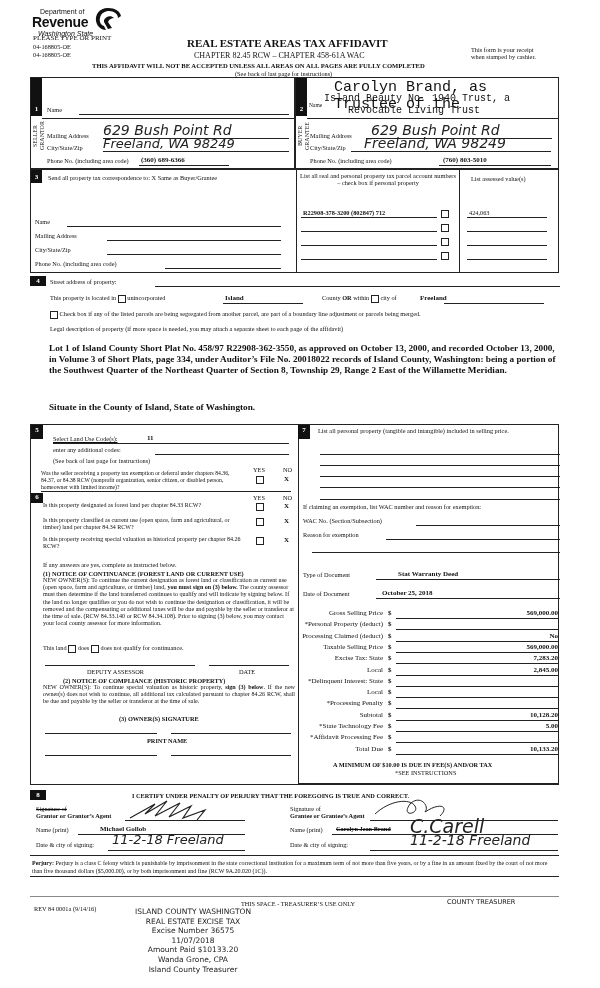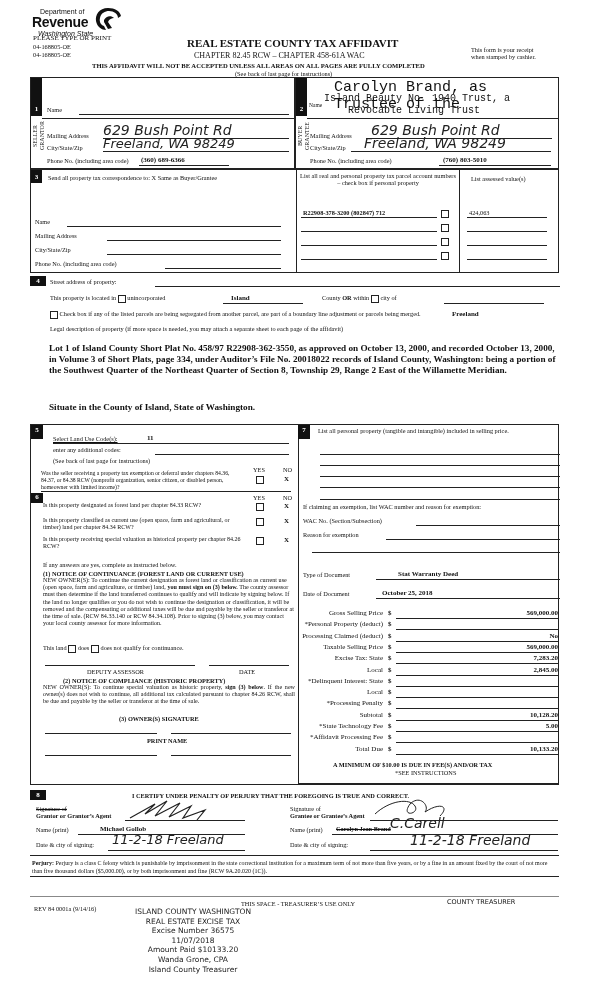--- a/index.html
+++ b/index.html
@@ -29,21 +29,21 @@
   <div class="abs" style="left:0;top:8px;font-family:'Liberation Sans',sans-serif;font-size:14px;font-weight:bold;letter-spacing:-0.3px;">Revenue</div>
   <div class="abs" style="left:6px;top:24px;font-family:'Liberation Sans',sans-serif;font-size:7px;font-style:italic;">Washington State</div>
   <svg class="abs" style="left:62px;top:0px;" width="28" height="26" viewBox="0 0 28 26">
     <path d="M14 2 C5 2 1 9 2 15 C3 21 8 24 12 24 L10 20 C7 19 5 16 6 12 C7 7 11 5 15 5 C20 5 24 8 24 12 L27 10 C26 5 21 2 14 2 Z" fill="#111"></path>
     <path d="M10 14 C12 10 17 9 20 12 C18 12 15 13 14 16 L18 22 L14 23 L10 16 Z" fill="#111"></path>
   </svg>
 </div>
 <div class="abs t7" style="left:33px;top:34px;">PLEASE TYPE OR PRINT</div>
 <div class="abs t6" style="left:33px;top:43px;">04-168805-OE</div>
 <div class="abs t6" style="left:33px;top:51px;">04-168805-OE</div>
-<div class="abs b" style="left:187px;top:37px;font-size:11px;">REAL ESTATE COUNTY TAX AFFIDAVIT</div>
+<div class="abs b" style="left:187px;top:37px;font-size:11px;">REAL ESTATE AREAS TAX AFFIDAVIT</div>
 <div class="abs" style="left:194px;top:51px;font-size:8px;">CHAPTER 82.45 RCW – CHAPTER 458-61A WAC</div>
 <div class="abs t6" style="left:471px;top:46px;">This form is your receipt</div>
 <div class="abs t6" style="left:471px;top:53px;">when stamped by cashier.</div>
 <div class="abs b" style="left:92px;top:62px;font-size:6.6px;">THIS AFFIDAVIT WILL NOT BE ACCEPTED UNLESS ALL AREAS ON ALL PAGES ARE FULLY COMPLETED</div>
 <div class="abs t6" style="left:235px;top:70px;text-decoration:underline;">(See back of last page for instructions)</div>
 
 <div class="box" style="left:30px;top:77px;width:265px;height:92px;">
   <div class="num" style="left:0;top:0;width:11px;height:38px;padding-top:27px;">1</div>
   <div class="side" style="left:1px;top:40px;width:10px;height:36px;">SELLER GRANTOR</div>
   <div class="abs t6" style="left:16px;top:28px;">Name</div>
@@ -119,30 +119,30 @@
   </div>
 
 <div class="num" style="left:30px;top:276px;width:16px;height:10px;padding-top:1px;">4</div>
 <div class="abs t6" style="left:50px;top:278px;">Street address of property:</div>
 <div class="line" style="left:155px;top:286px;width:405px;"></div>
 <div class="abs t6" style="left:50px;top:294px;white-space:nowrap;">
   <span>This property is located in</span>
   <span class="cb"></span>
   <span>unincorporated</span>
 </div>
-<div class="abs b t7" style="left:231px;top:294px;">Island</div>
+<div class="abs b t7" style="left:225px;top:294px;">Island</div>
 <div class="line" style="left:223px;top:303px;width:80px;"></div>
 <div class="abs t6" style="left:322px;top:294px;white-space:nowrap;">
   <span>County</span>
   <b>OR</b>
   <span>within</span>
   <span class="cb"></span>
   <span>city of</span>
 </div>
-<div class="abs b t7" style="left:452px;top:294px;margin-top:16px;">Freeland</div>
+<div class="abs b t7" style="left:420px;top:294px;">Freeland</div>
 <div class="line" style="left:444px;top:303px;width:100px;"></div>
 <div class="abs t6" style="left:50px;top:310px;white-space:nowrap;">
   <span class="cb"></span>
   <span>Check box if any of the listed parcels are being segregated from another parcel, are part of a boundary line adjustment or parcels being merged.</span>
 </div>
 <div class="abs t6" style="left:50px;top:325px;">Legal description of property (if more space is needed, you may attach a separate sheet to each page of the affidavit)</div>
 <div class="abs b" style="left:49px;top:343px;width:508px;font-size:9.2px;line-height:11.2px;">Lot 1 of Island County Short Plat No. 458/97 R22908-362-3550, as approved on October 13, 2000, and recorded October 13, 2000, in Volume 3 of Short Plats, page 334, under Auditor’s File No. 20018022 records of Island County, Washington: being a portion of the Southwest Quarter of the Northeast Quarter of Section 8, Township 29, Range 2 East of the Willamette Meridian.</div>
 <div class="abs b" style="left:49px;top:402px;font-size:9.2px;">Situate in the County of Island, State of Washington.</div>
 
 <div class="box" style="left:30px;top:424px;width:269px;height:360px;border-bottom:none;">
@@ -312,21 +312,21 @@
 <div class="line" style="left:108px;top:850px;width:137px;"></div>
 
 <div class="abs t6" style="left:290px;top:805px;">Signature of</div>
 <div class="abs b t6" style="left:290px;top:812px;">Grantee or Grantee’s Agent</div>
 <svg class="abs" style="left:370px;top:796px;" width="100" height="26" viewBox="0 0 100 26">
   <path d="M5 18 C20 4 40 2 45 10 C50 18 30 22 40 8 C50 -2 60 10 55 16 C70 6 80 10 70 20" fill="none" stroke="#222" stroke-width="1"></path>
 </svg>
 <div class="line" style="left:370px;top:820px;width:188px;"></div>
 <div class="abs t6" style="left:290px;top:826px;">Name (print)</div>
 <div class="abs b t6" style="left:336px;top:825px;text-decoration:line-through;">Carolyn Jean Brand</div>
-<div class="abs hw" style="left:390px;top:815px;font-size:14px;">C.Carell</div>
+<div class="abs hw" style="left:410px;top:815px;font-size:19px;">C.Carell</div>
 <div class="line" style="left:332px;top:834px;width:226px;"></div>
 <div class="abs t6" style="left:290px;top:841px;">Date &amp; city of signing:</div>
 <div class="abs hw" style="left:410px;top:832px;font-size:14px;">11-2-18 Freeland</div>
 <div class="line" style="left:370px;top:850px;width:188px;"></div>
 
 <div class="abs" style="left:30px;top:855px;width:529px;border-top:1px solid #222;"></div>
 <div class="abs" style="left:32px;top:860px;width:526px;font-size:6px;line-height:7.6px;">
   <b>Perjury:</b>
   <span>Perjury is a class C felony which is punishable by imprisonment in the state correctional institution for a maximum term of not more than five years, or by a fine in an amount fixed by the court of not more than five thousand dollars ($5,000.00), or by both imprisonment and fine (RCW 9A.20.020 (1C)).</span>
 </div>

